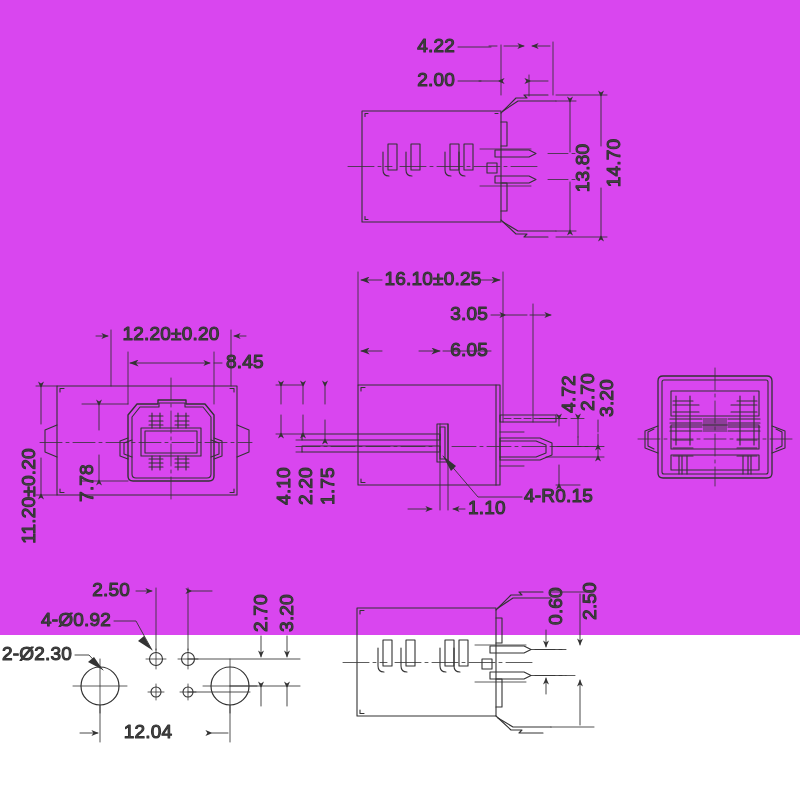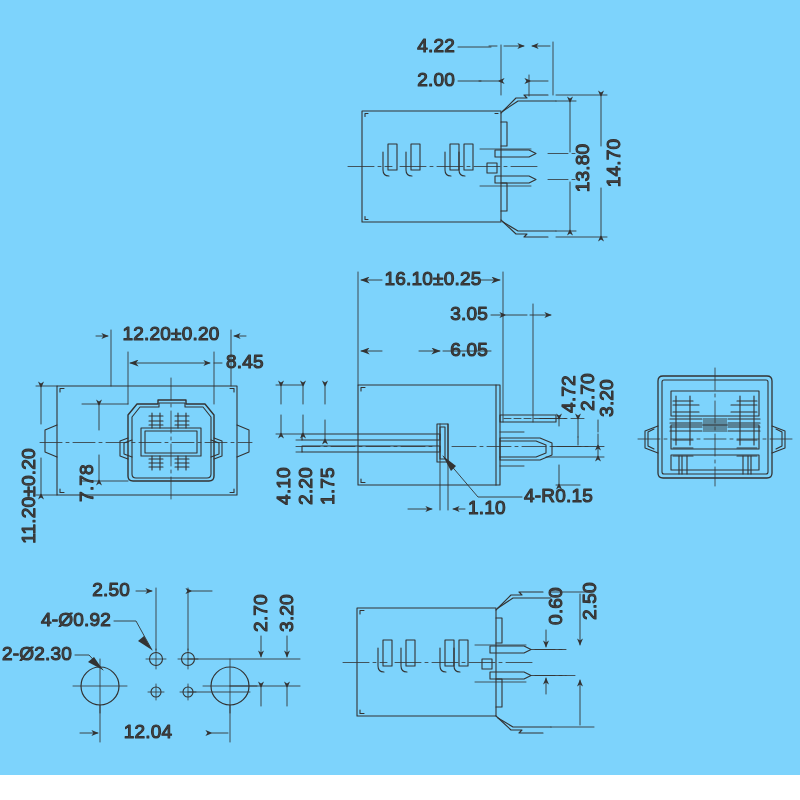--- a/index.html
+++ b/index.html
@@ -1,17 +1,17 @@
 <!DOCTYPE html>
 <html><head>
 <meta charset="utf-8">
 <style>
   html,body{margin:0;padding:0;background:#ffffff;}
   body{width:800px;height:800px;overflow:hidden;font-family:"Liberation Sans",sans-serif;}
-  #sheet{position:relative;width:800px;height:775px;background:#7dd3fc;}
+  #sheet{position:relative;width:800px;height:635px;background:#d946ef;}
   svg{display:block;}
   .dimtext{font-family:"Liberation Sans",sans-serif;fill:#4a4a4a;font-size:19px;letter-spacing:0.2px;}
   text{dominant-baseline:middle;}
 </style>
 </head>
 <body>
 
 <div id="sheet">
 <svg width="800" height="800" viewBox="0 0 800 800" xmlns="http://www.w3.org/2000/svg">
   <defs>

